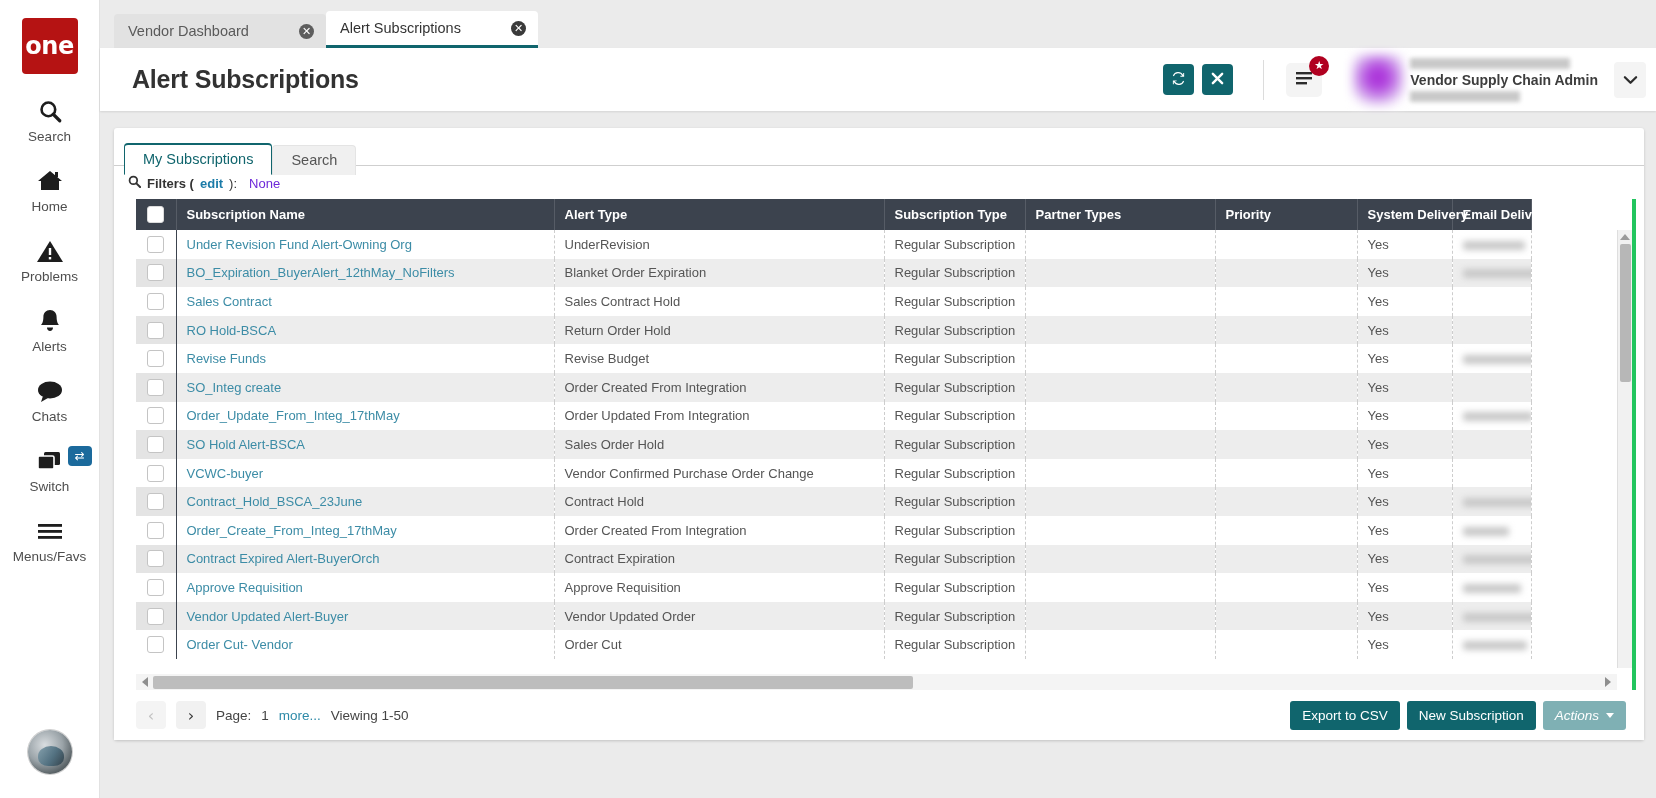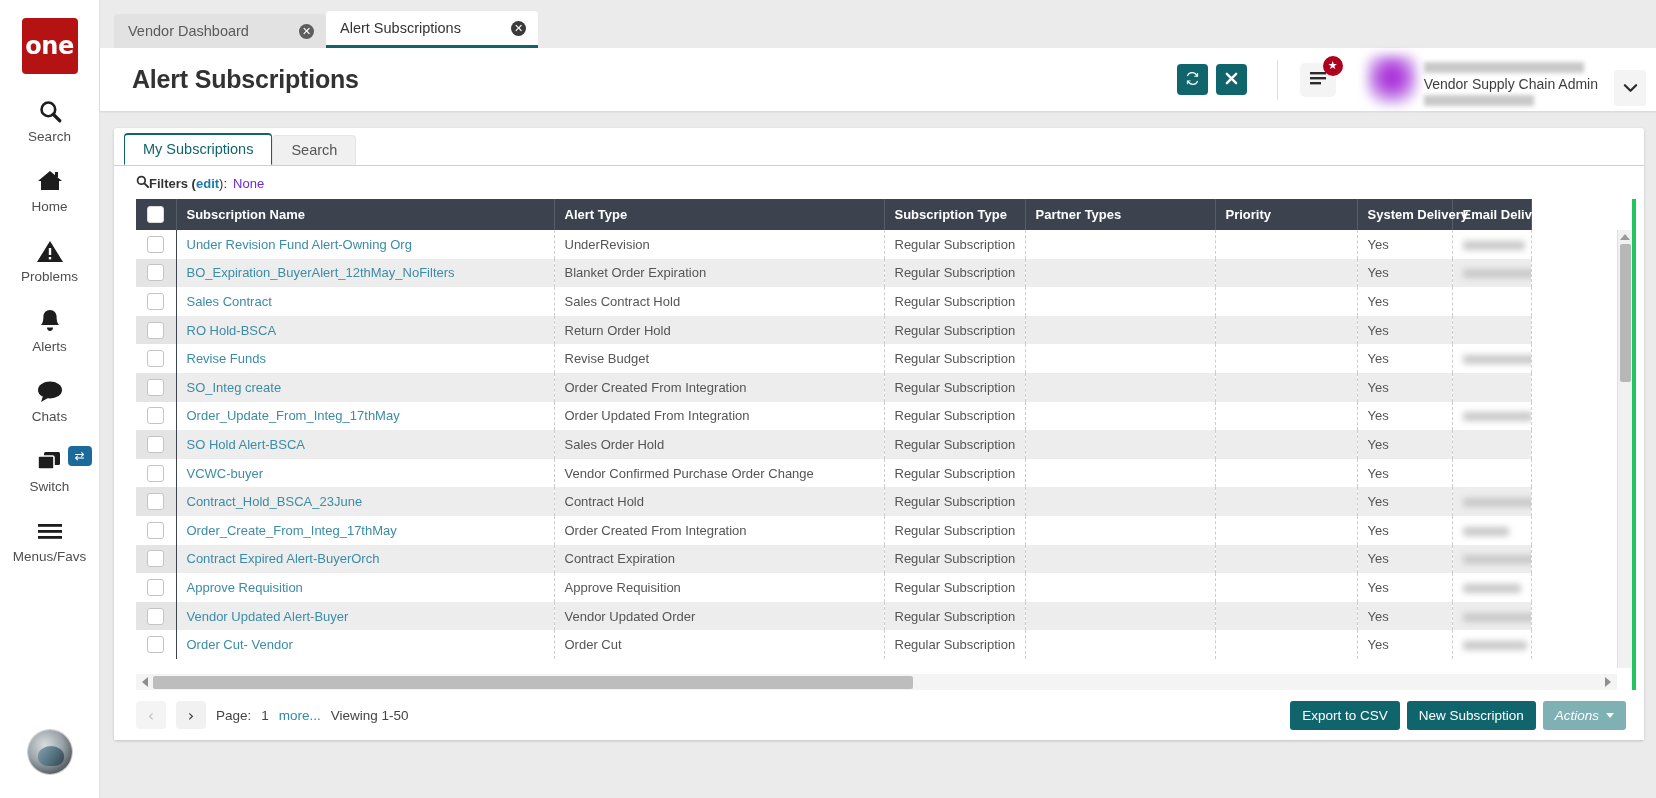--- a/index.html
+++ b/index.html
@@ -115,21 +115,21 @@
     display: flex; align-items: center; justify-content: center;
     position: relative; cursor: pointer;
   }
   #menus-badge {
     position: absolute; top: -7px; right: -7px;
     width: 20px; height: 20px; border-radius: 50%;
     background: #b00020; color: #fff;
     display: flex; align-items: center; justify-content: center;
     font-size: 11px;
   }
-  #user-block { display: flex; align-items: flex-end; margin-left: 30px; }
+  #user-block { display: flex; align-items: center; margin-left: 30px; font-weight: bold; }
   #user-avatar {
     width: 52px; height: 52px;
     background: radial-gradient(circle at 50% 45%, #a726d6 0%, #b44fe0 30%, #d9b6ef 62%, #ffffff 85%);
     filter: blur(5px);
     margin-right: 6px;
   }
   #user-text { display: flex; flex-direction: column; gap: 3px; min-width: 150px; }
   .redact-bar { height: 11px; background: #c9c9c9; border-radius: 1px; filter: blur(2.2px); }
   #user-role { font-size: 14px; color: #3d3d3d; white-space: nowrap; }
   #user-caret {
@@ -144,33 +144,33 @@
     box-shadow: 0 1px 3px rgba(0,0,0,.18);
     display: flex; flex-direction: column;
   }
   
   #tabs-row {
     display: flex; align-items: flex-end; padding: 10px 0 0 10px;
     border-bottom: 1px solid #cfcfcf; height: 38px;
   }
   .ctab {
     padding: 6px 18px 7px 18px; font-size: 14.5px;
-    border-radius: 4px 4px 0 0; cursor: pointer; position: relative; top: 0;
+    border-radius: 4px 4px 0 0; cursor: pointer; position: relative; top: 10px;
   }
   .ctab.active {
     background: #fff; color: #10656d;
     border: 1px solid #10656d; border-bottom: 1px solid #fff; border-top-width: 2px;
     font-weight: 400;
   }
   .ctab.inactive { background: #f0f0f0; color: #555; border: 1px solid #e4e4e4; border-bottom: none; }
 
   
   #filters-row {
-    display: flex; align-items: center; 
-    padding: 9px 0 8px 22px; font-size: 13px; color: #333;
+    display: flex; align-items: center; gap: 6px;
+    padding: 9px 0 8px 14px; font-size: 13px; color: #333;
   }
   #filters-label { font-weight: 700; }
   #filters-edit { color: #1b7ba8; font-weight: 700; cursor: pointer; }
   #filters-value { color: #6d28d9; margin-left: 6px; }
 
   
   #table-wrap {
     margin: 0 8px 0 22px; flex: 1 1 auto;
     position: relative; overflow: hidden;
     border-right: 4px solid #22c55e;

